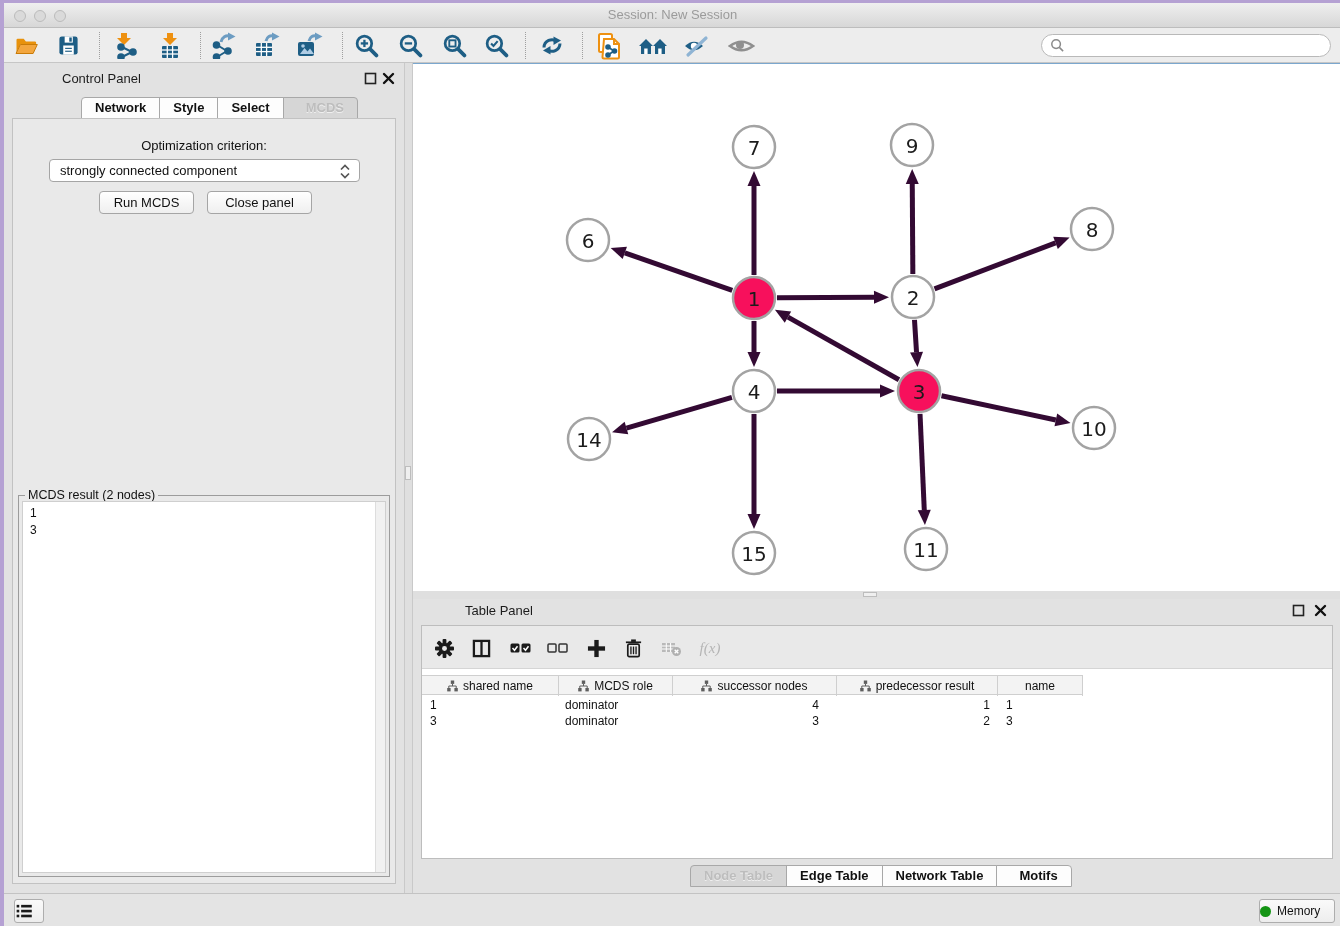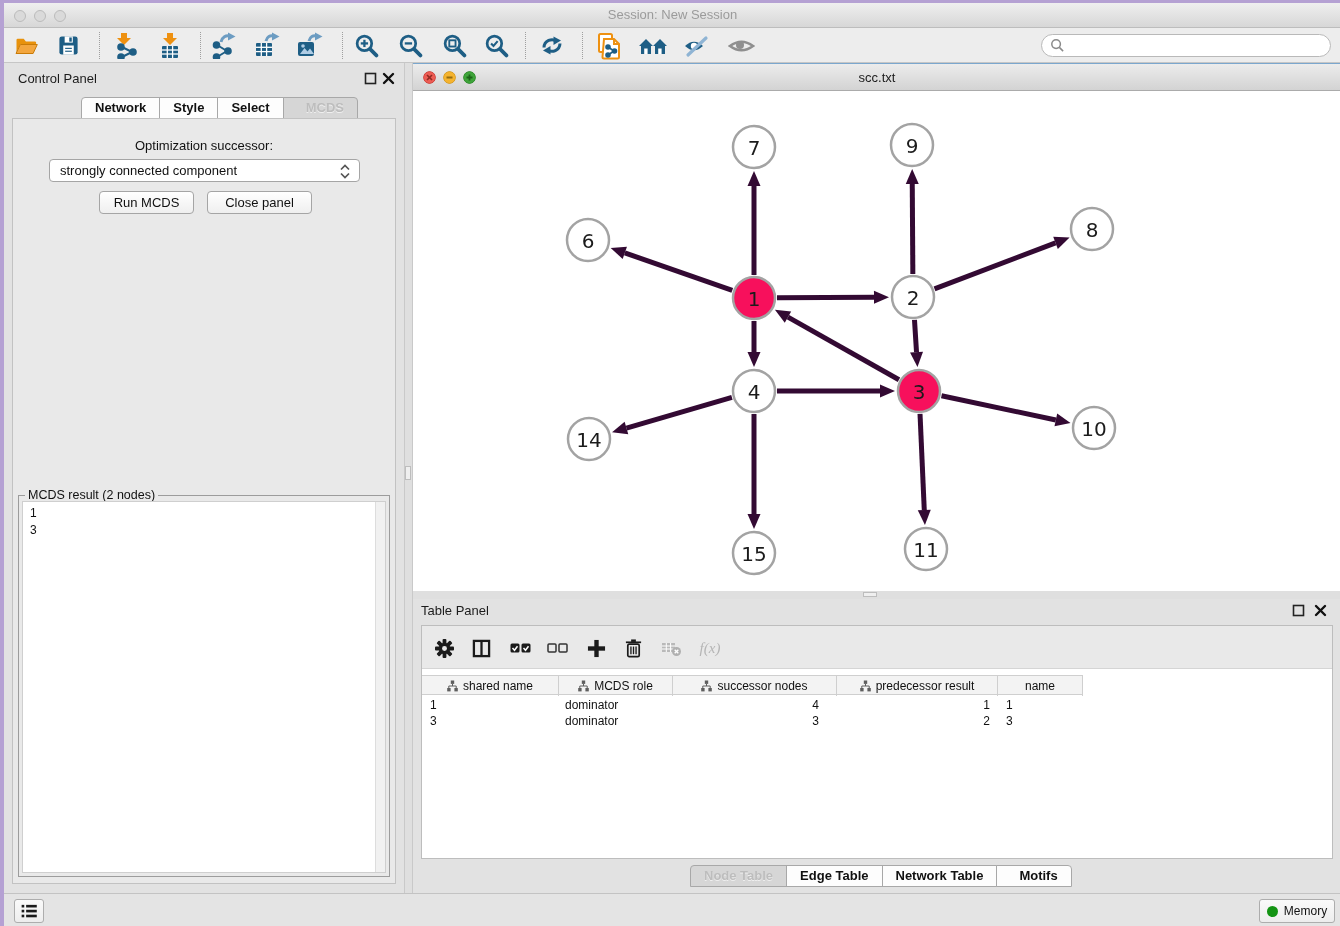--- a/index.html
+++ b/index.html
@@ -20,21 +20,21 @@
   
   .toolbar{position:absolute;left:0;top:25px;width:100%;height:35px;background:#EDEDED;
            border-bottom:1px solid #C6C6C6;}
   .tbtn{position:absolute;top:2px;width:36px;height:31px;display:flex;align-items:center;justify-content:center;}
   .tsep{position:absolute;top:4px;height:27px;width:0;border-left:1px dotted #9F9F9F;}
   .searchbox{position:absolute;right:10px;top:6px;width:290px;height:23px;background:#fff;
              border:1px solid #B9B9B9;border-radius:12px;display:flex;align-items:center;padding-left:8px;}
 
   
   .control-panel{position:absolute;left:0;top:60px;width:400px;height:830px;background:#E2E2E2;}
-  .panel-head{font-size:13px;color:#1c1c1c;}
+  .panel-head{font-size:13px;color:#1c1c1c;margin-left:44px;}
   .mini-ic{position:absolute;width:13px;height:13px;}
   .tabbar{position:absolute;display:flex;}
   .tab{height:22px;line-height:20px;padding:0 13px;background:#FDFDFD;border:1px solid #A8A8A8;
        font-size:13px;font-weight:bold;color:#111;margin-left:-1px;white-space:nowrap;}
   .tab.first{border-radius:4px 0 0 0;margin-left:0;}
   .tab.last{border-radius:0 4px 0 0;padding-left:22px;}
   .tab.active{background:#D6D6D6;color:#BDBDBD;text-shadow:0 1px 0 #EFEFEF;}
   .inner-panel{position:absolute;left:8px;right:8px;top:55px;bottom:9px;background:#E9E9E9;
                border:1px solid #C2C2C2;}
   .opt-label{position:absolute;left:0;width:100%;text-align:center;font-size:13px;color:#111;}
@@ -76,21 +76,21 @@
   .trow{position:absolute;left:0;height:16px;display:flex;font-size:12px;color:#111;}
   .td{height:16px;line-height:16px;white-space:nowrap;overflow:hidden;}
   .td.l{text-align:left;padding-left:8px;}
   .td.r{text-align:right;}
   .bottom-tabs{position:absolute;display:flex;justify-content:flex-end;}
 
   
   .statusbar{position:absolute;left:0;top:890px;width:100%;height:33px;background:#E4E4E4;
              border-top:1px solid #C3C3C3;}
   .sq-btn{position:absolute;top:5px;height:24px;background:linear-gradient(#FAFAFA,#EDEDED);
-          border:1px solid #ADADAD;border-radius:3px;display:flex;align-items:center;justify-content:center;}
+          border:1px solid #ADADAD;border-radius:3px;display:flex;align-items:center;justify-content:flex-start;}
   .fx{font:italic 15px "Liberation Serif",serif;color:#B5B5B5;}
 </style>
 </head>
 <body>
 
 <div class="screen">
  <div class="app">
 
   <div class="titlebar">
     <span class="tl" style="left:10px"></span>
@@ -276,21 +276,21 @@
     </svg>
 
     <div class="tabbar" style="left:77px;top:34px">
       <span class="tab first">Network</span>
       <span class="tab">Style</span>
       <span class="tab">Select</span>
       <span class="tab last active">MCDS</span>
     </div>
 
     <div class="inner-panel">
-      <div class="opt-label" style="top:19px">Optimization successor:</div>
+      <div class="opt-label" style="top:19px">Optimization criterion:</div>
 
       <div class="dropdown" style="left:36px;top:40px;width:311px;height:23px">
         <span>strongly connected component</span>
         <svg class="dd-chev" width="14" height="17" viewBox="0 0 14 17">
           <path d="M3,6.5 L7,2.5 L11,6.5" fill="none" stroke="#555" stroke-width="1.7"></path>
           <path d="M3,10.5 L7,14.5 L11,10.5" fill="none" stroke="#555" stroke-width="1.7"></path>
         </svg>
       </div>
 
       <div class="btn" style="left:86px;top:72px;width:95px">Run MCDS</div>
@@ -308,37 +308,20 @@
   </div>
 
   <div class="v-split">
     <div class="grip" style="left:0;top:403px;width:6px;height:14px"></div>
   </div>
   <div class="h-split">
     <div class="grip" style="left:450px;top:1px;width:14px;height:5px"></div>
   </div>
 
   <div class="net-window">
-    <div class="net-titlebar">
-      <svg class="light" style="left:10px" viewBox="0 0 13 13">
-        <circle cx="6.5" cy="6.5" r="6" fill="#ED5C54" stroke="#C9413A"></circle>
-        <line x1="4" y1="4" x2="9" y2="9" stroke="#8E2A22" stroke-width="1.6"></line>
-        <line x1="9" y1="4" x2="4" y2="9" stroke="#8E2A22" stroke-width="1.6"></line>
-      </svg>
-      <svg class="light" style="left:30px" viewBox="0 0 13 13">
-        <circle cx="6.5" cy="6.5" r="6" fill="#F5B32E" stroke="#D29A24"></circle>
-        <line x1="3.5" y1="6.5" x2="9.5" y2="6.5" stroke="#936C10" stroke-width="1.8"></line>
-      </svg>
-      <svg class="light" style="left:50px" viewBox="0 0 13 13">
-        <circle cx="6.5" cy="6.5" r="6" fill="#3FA43A" stroke="#2F8A2B"></circle>
-        <line x1="3.5" y1="6.5" x2="9.5" y2="6.5" stroke="#1C6418" stroke-width="1.8"></line>
-        <line x1="6.5" y1="3.5" x2="6.5" y2="9.5" stroke="#1C6418" stroke-width="1.8"></line>
-      </svg>
-      <div class="net-title">scc.txt</div>
-    </div>
     <svg id="graph-svg" viewBox="409 90 928 501" style="position:absolute;left:0;top:27px;width:928px;height:501px">
           <g>
             <line x1="750" y1="274" x2="750" y2="185" stroke="#330A33" stroke-width="5"></line>
             <polygon points="750,170 756.5,185 743.5,185" fill="#330A33"></polygon>
           </g>
           <g>
             <line x1="728.2871825312309" y1="289.4135938964542" x2="620.8173861426953" y2="251.86390600166465" stroke="#330A33" stroke-width="5"></line>
             <polygon points="606.6568530108894,246.91624984717825 622.9613704763061,245.7276749778821 618.6734018090846,258.0001370254472" fill="#330A33"></polygon>
           </g>
           <g>

